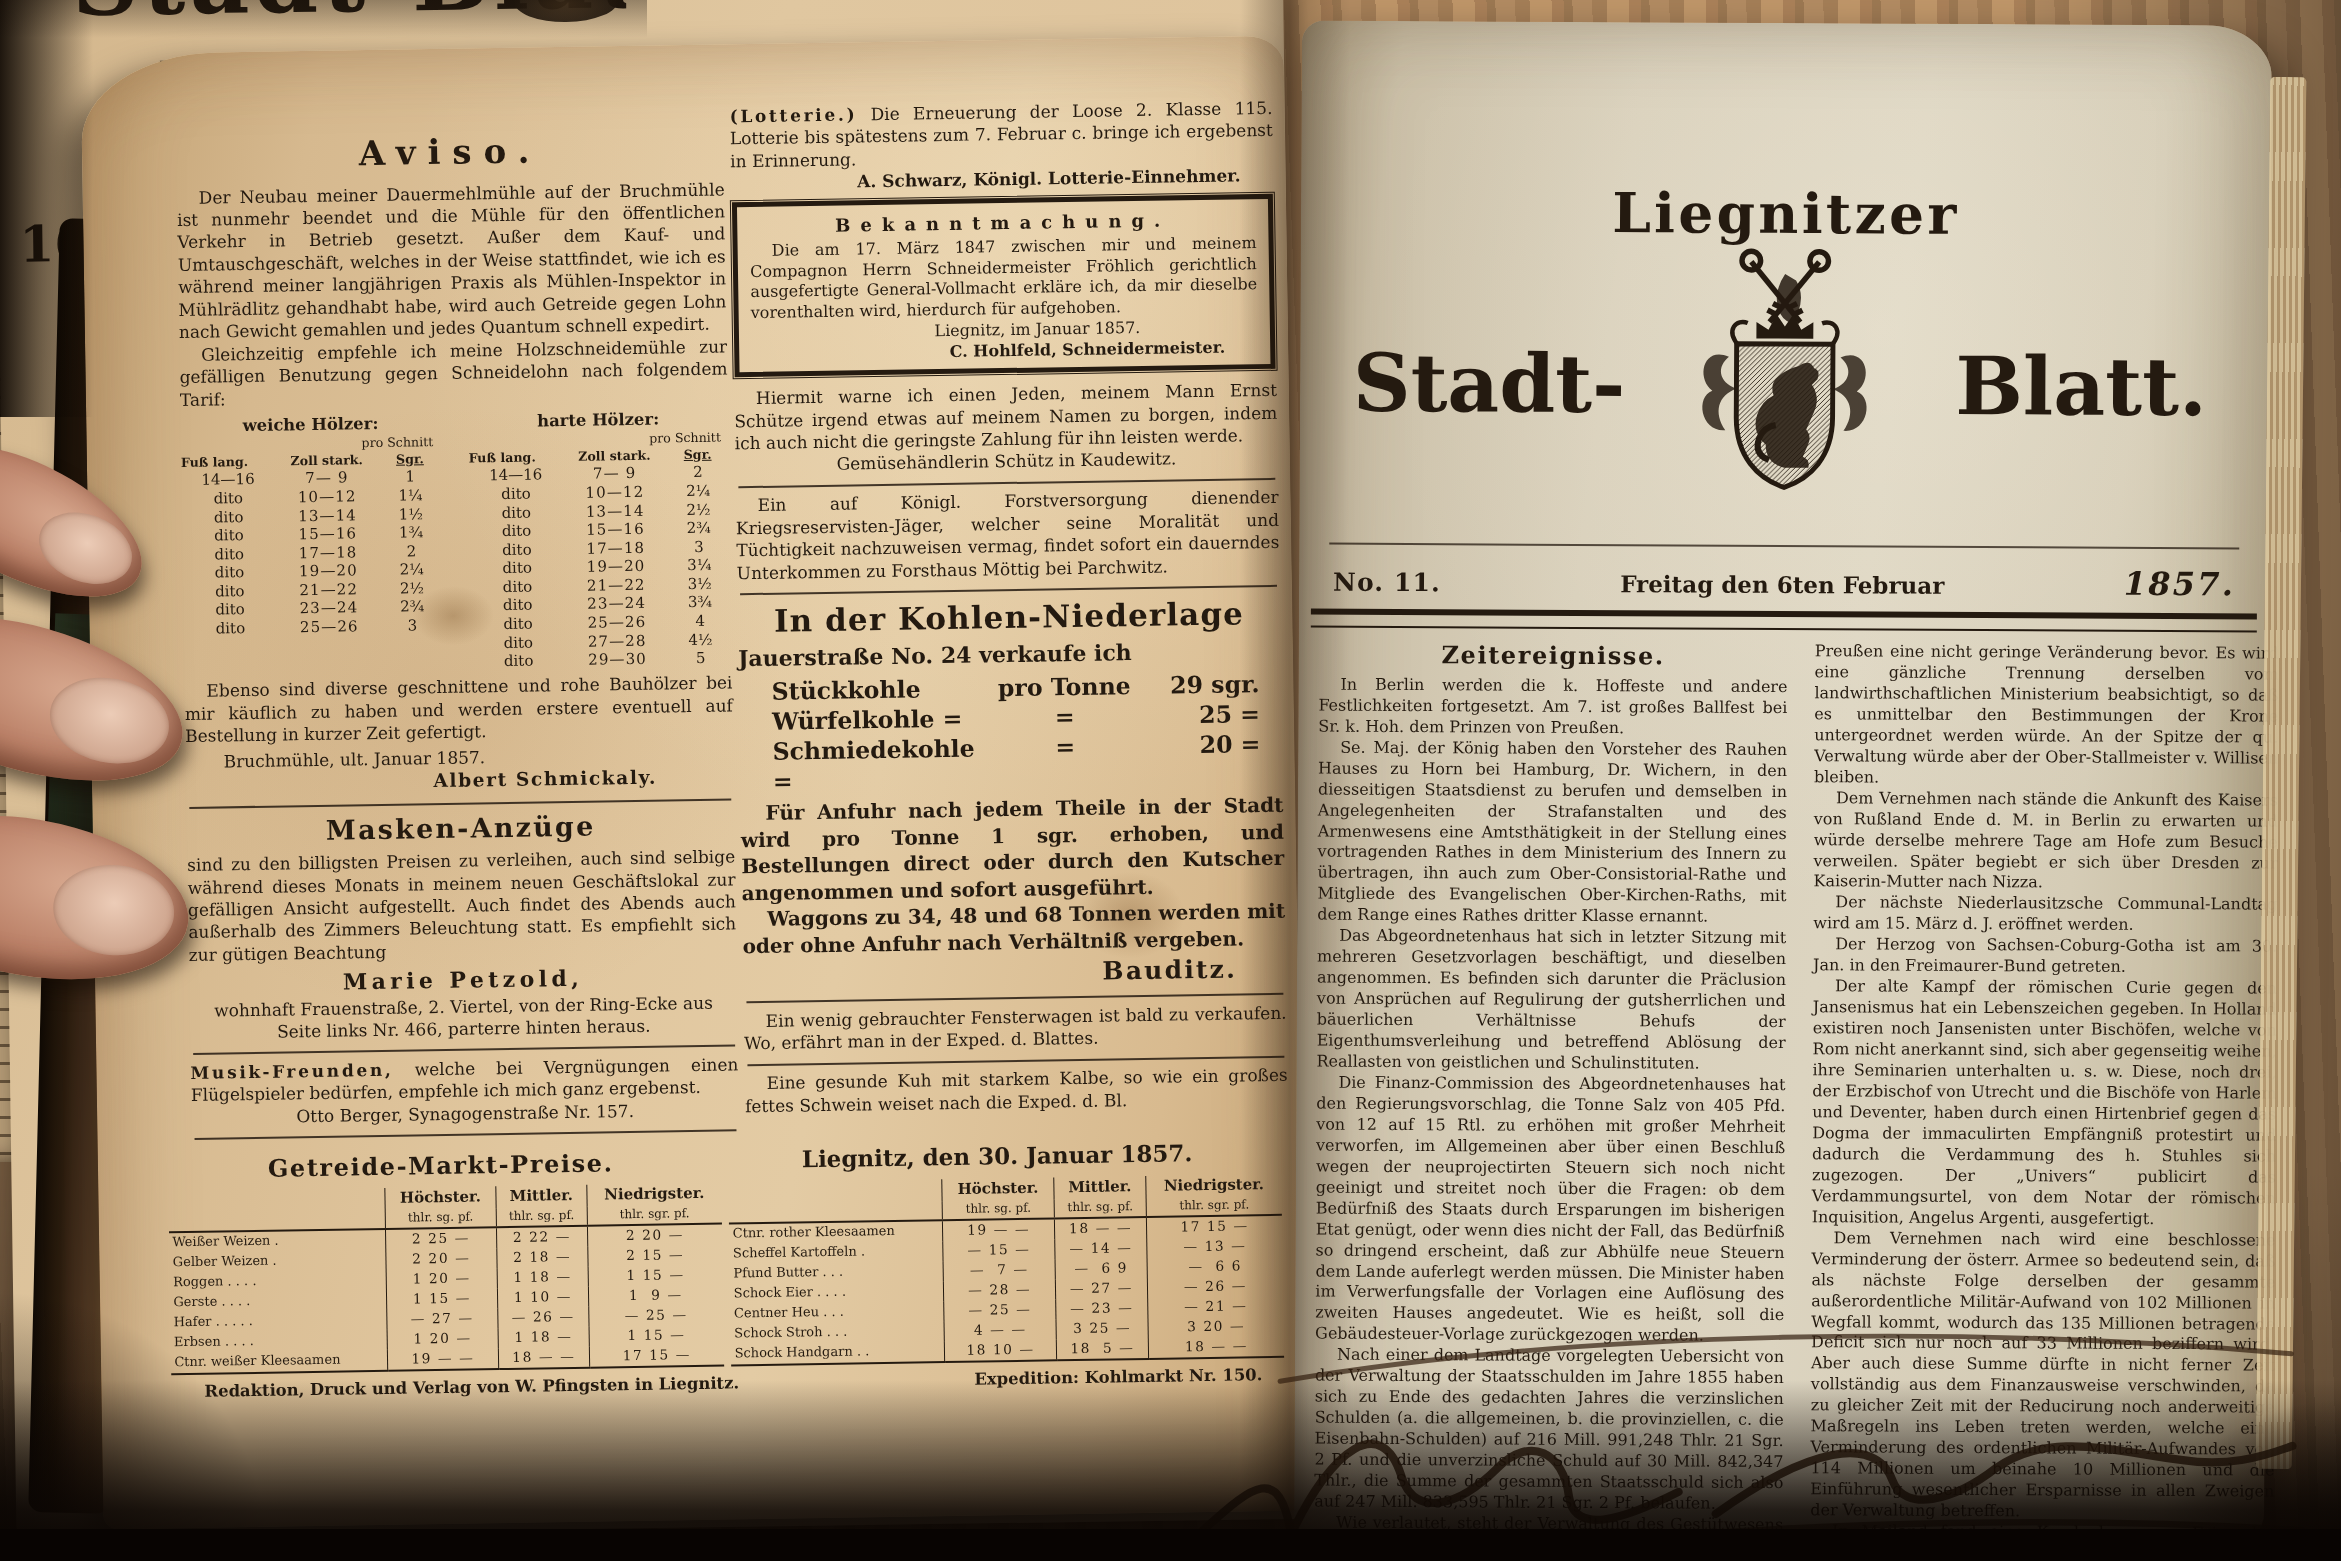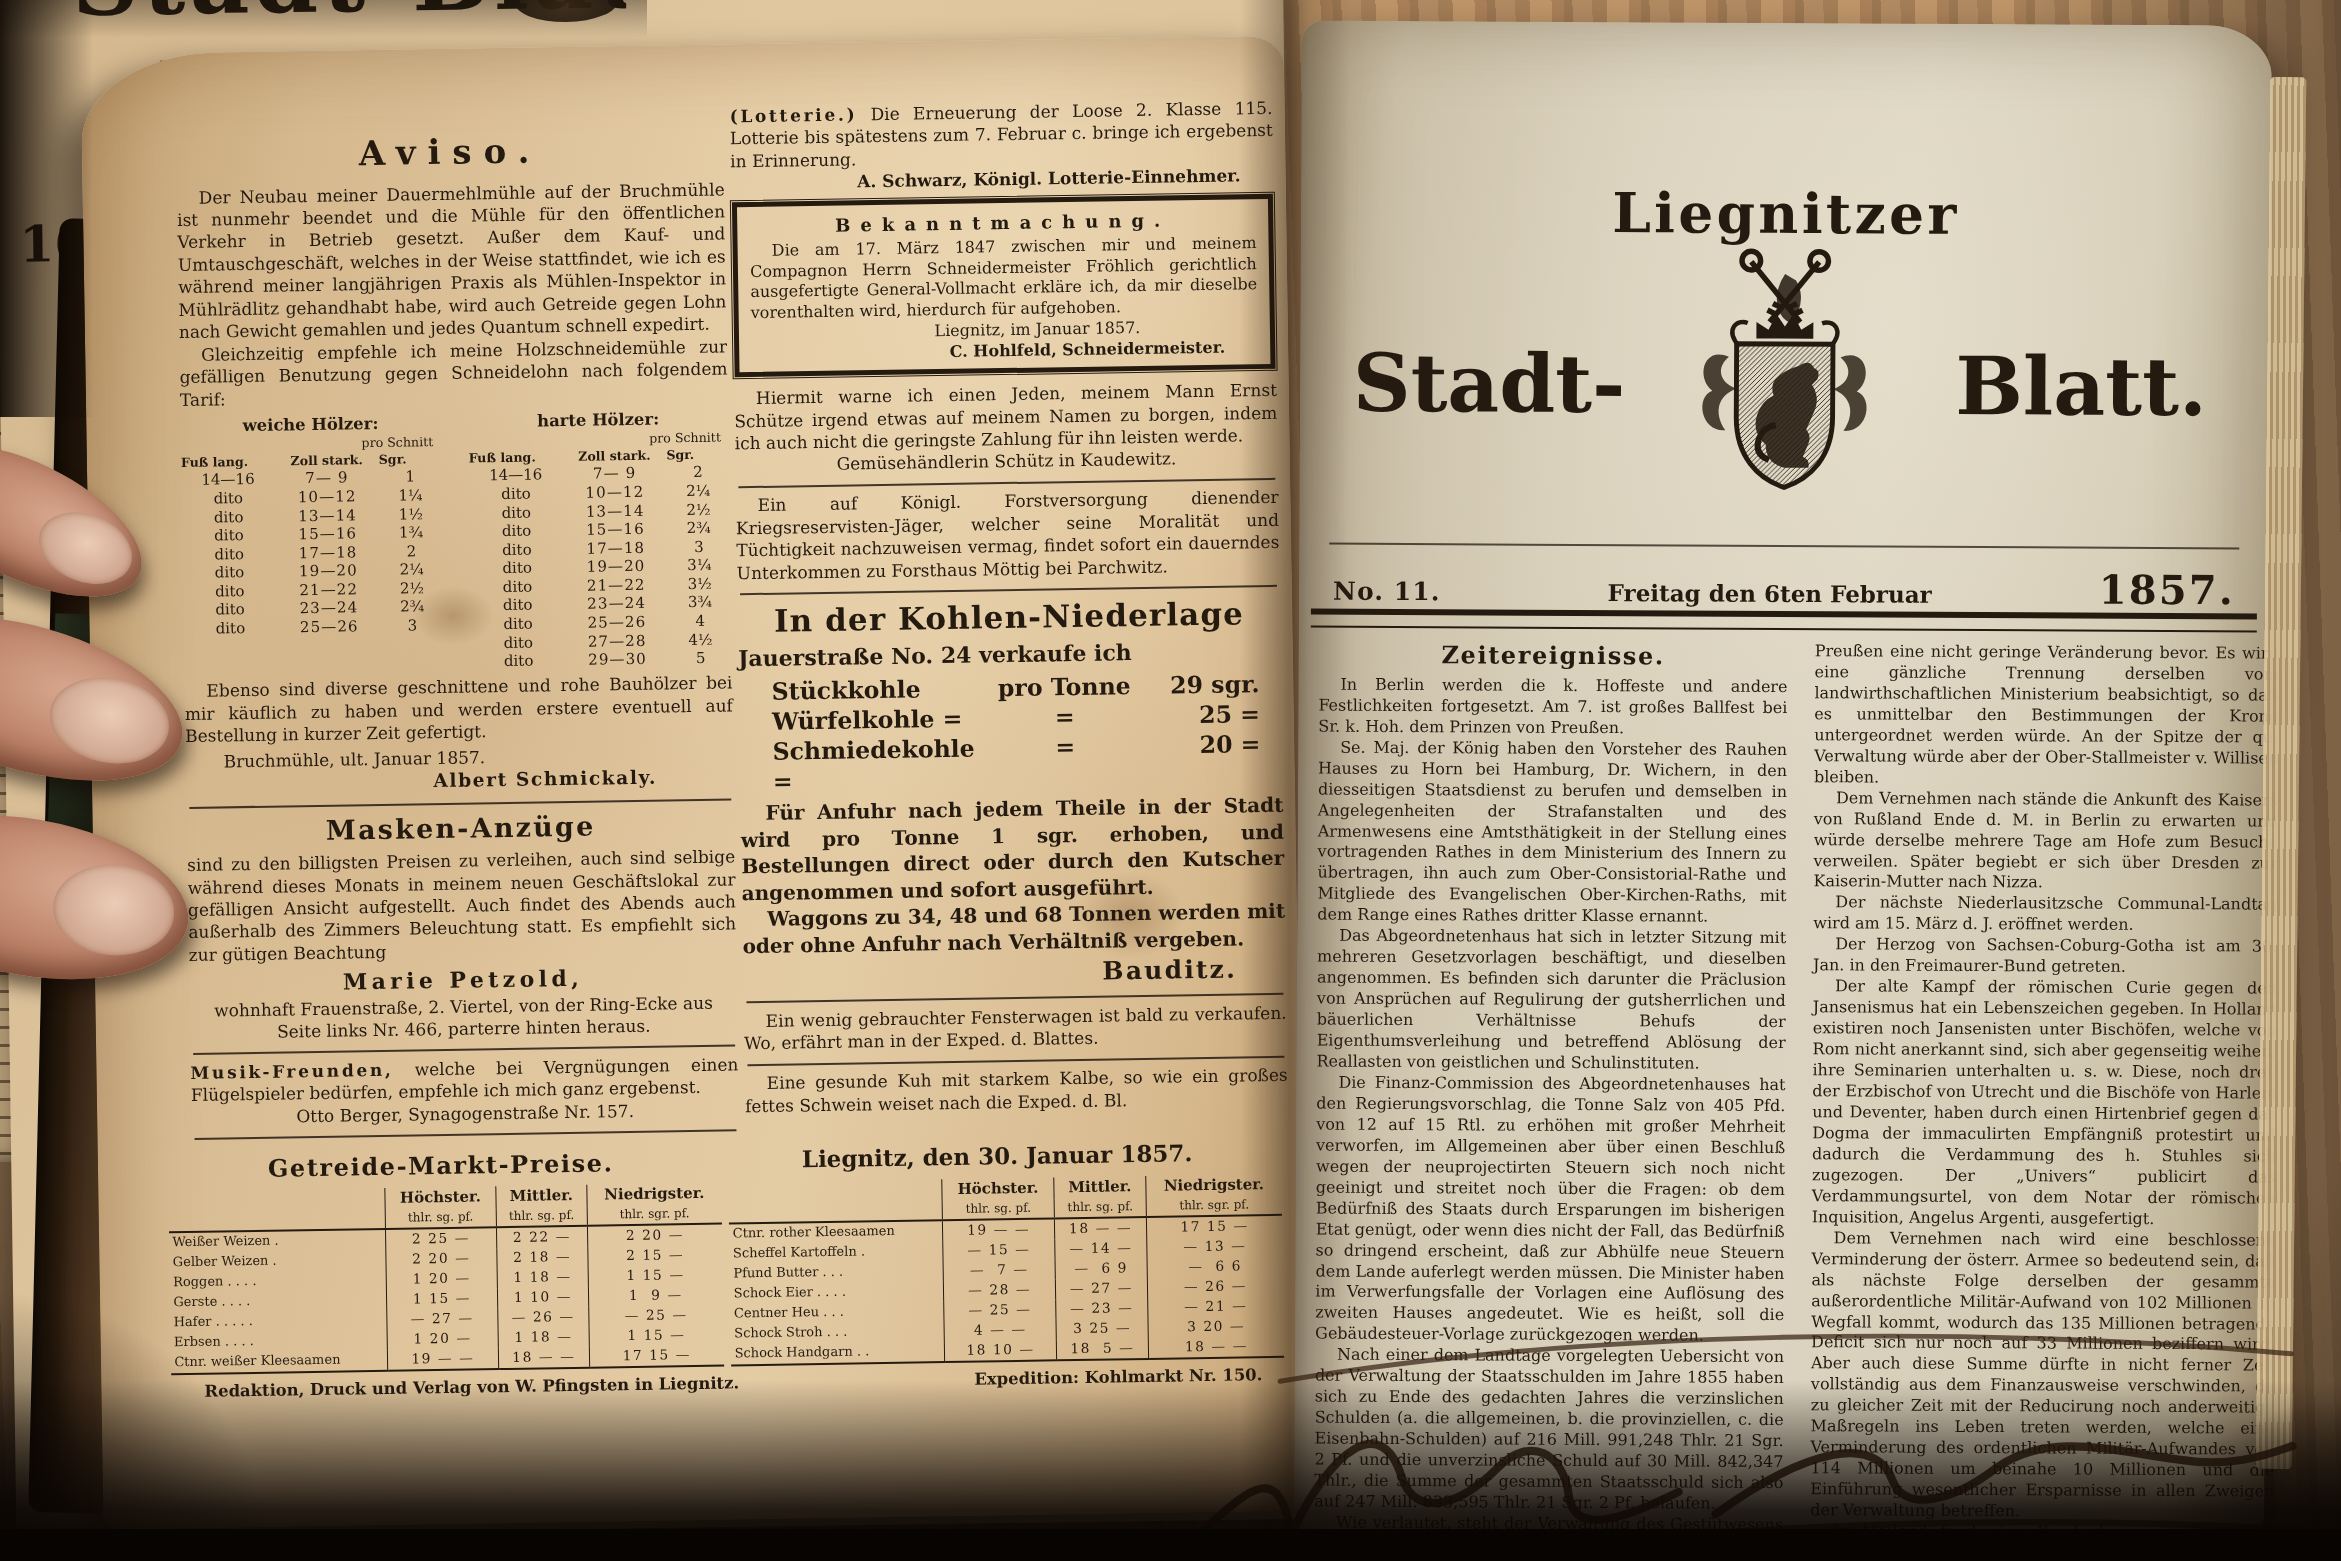--- a/index.html
+++ b/index.html
@@ -57,21 +57,21 @@
   .sig-right{text-align:right;padding-right:33px;font-weight:600;}
   
   .aviso-title{margin:0 0 7.7px;text-align:center;font-size:34px;font-weight:700;letter-spacing:12px;}
   .tariff{display:flex;justify-content:space-between;margin:5.5px 0 4.4px;}
   .t-half{width:47.5%;}
   .t-title{text-align:center;font-weight:700;font-size:16.4px;}
   .t-pro{text-align:right;font-size:12.6px;padding-right:7.7px;}
   .t-head{display:flex;font-size:12.6px;font-weight:600;}
   .t-head span:nth-child(1){width:36%;}
   .t-head span:nth-child(2){width:40%;text-align:center;}
-  .t-head span:nth-child(3){width:24%;text-align:left;}
+  .t-head span:nth-child(3){width:24%;text-align:center;text-decoration:underline;}
   .t-row{display:flex;font-size:15px;line-height:18.6px;}
   .t-row .tc0{width:36%;text-align:center;}
   .t-row .tc1{width:40%;text-align:center;letter-spacing:1.1px;}
   .t-row .tc2{width:24%;text-align:center;}
   .lp-date{padding-left:38px;margin-top:3.3px;}
   .lp-sig{text-align:right;padding-right:77px;font-weight:700;font-size:18.6px;letter-spacing:1.6px;}
   .masken-title{margin:2.2px 0 3.3px;text-align:center;font-size:27px;font-weight:700;letter-spacing:2.2px;}
   .big-name{font-size:22px;font-weight:700;letter-spacing:4.4px;margin:3.3px 0 1.1px;}
   
   .bek-box{border:5px solid #241a10;outline:1.1px solid #241a10;outline-offset:1.6px;
@@ -113,21 +113,21 @@
       inset -30px -19px 82px rgba(90,68,38,.28);}
   .rp-l1{position:absolute;top:155px;left:0;width:100%;text-align:center;
     font-size:55px;font-weight:700;letter-spacing:3.3px;}
   .rp-stadt{position:absolute;top:310px;left:22px;width:334px;text-align:center;font-size:80px;font-weight:700;}
   .rp-blatt{position:absolute;top:310px;left:614px;width:334px;text-align:center;font-size:80px;font-weight:700;}
   .rp-emblem{position:absolute;top:219px;left:386px;width:197px;height:285px;}
   .rp-thinrule{position:absolute;top:522px;left:30px;right:30px;height:1.6px;background:#241a10;opacity:.75;}
   .rp-dateline{position:absolute;top:539px;left:34px;right:34px;display:flex;align-items:baseline;}
   .rp-no{font-size:25px;font-weight:700;letter-spacing:1.1px;}
   .rp-date{flex:1;text-align:center;font-size:23px;font-weight:600;}
-  .rp-year{font-size:40px;font-weight:700;letter-spacing:2.2px;}
+  .rp-year{font-size:32px;font-weight:700;letter-spacing:2.2px;font-style:italic;}
   .rp-dbl{position:absolute;top:588px;left:12px;right:12px;height:11px;
     border-top:6.6px solid #241a10;border-bottom:2.2px solid #241a10;}
   .rp-col1{position:absolute;top:618px;left:20px;width:469px;}
   .rp-col2{position:absolute;top:618px;left:516px;width:464px;}
   .zeit-title{margin:0 0 4.4px;text-align:center;font-size:24px;font-weight:700;letter-spacing:1.6px;}
   .page-stack-right{position:absolute;left:2263px;top:77px;width:36px;height:1392px;transform:rotate(0.6deg);
     background:repeating-linear-gradient(90deg,#dcc89e 0 3.3px,#b2placeholder 0);} 
   .page-stack-right{background:repeating-linear-gradient(90deg,#dcc89e 0 3.3px,#b79a70 3.3px 6px);opacity:.9;border-radius:4.4px;}
   
   .gutter{position:absolute;left:1240px;top:0;width:110px;height:1561px;z-index:20;pointer-events:none;

